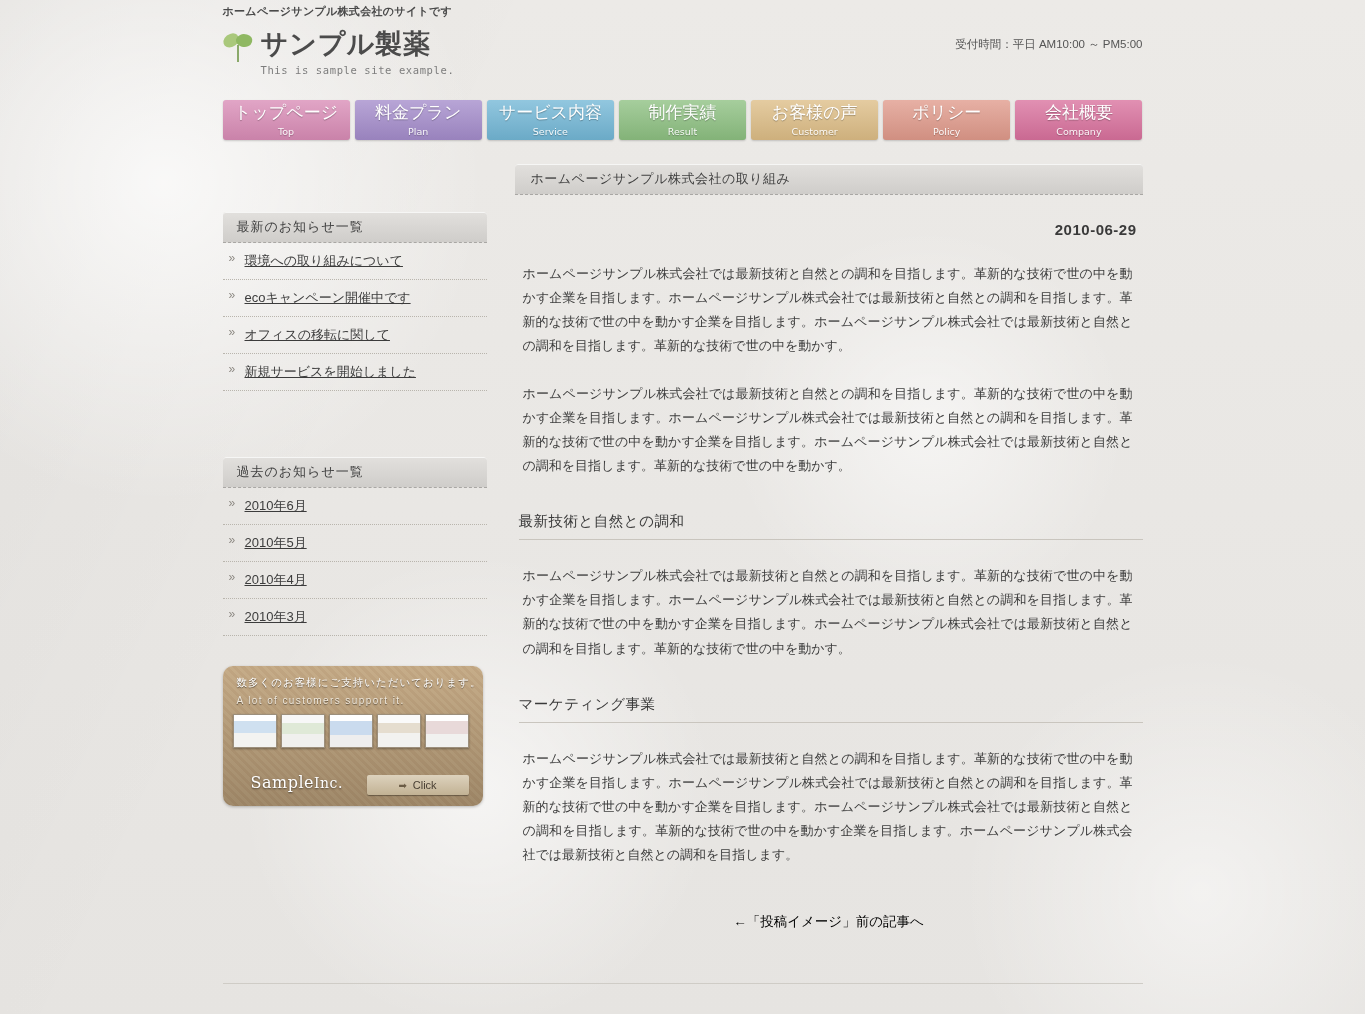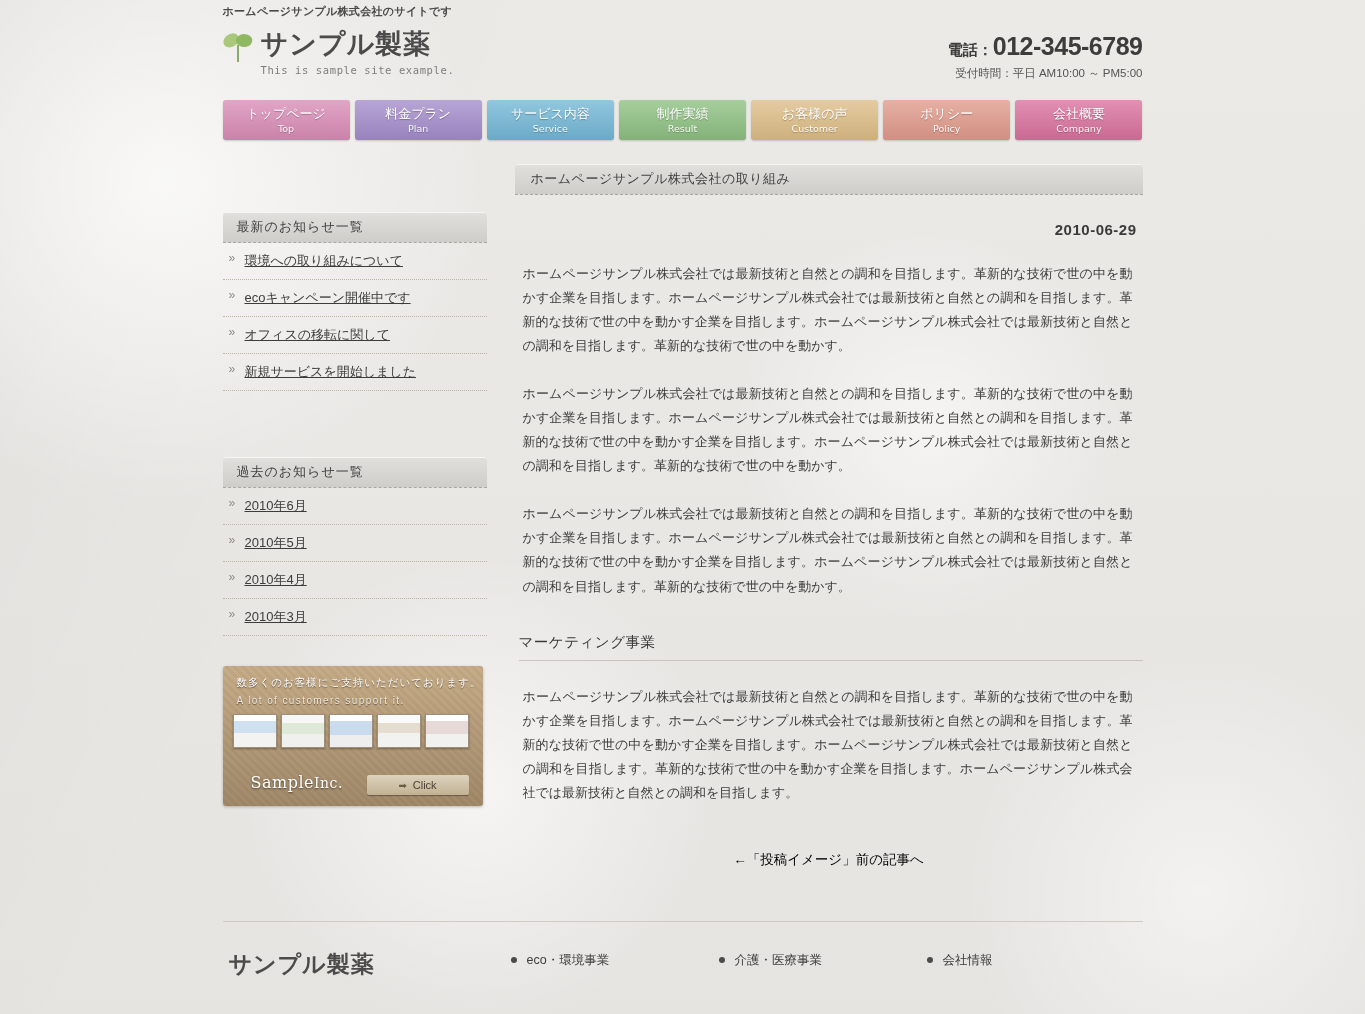--- a/index.html
+++ b/index.html
@@ -129,21 +129,21 @@
     text-align: center;
     color: #fff;
     text-shadow: 0 1px 1px rgba(0,0,0,0.28);
     box-shadow: 0 1px 2px rgba(0,0,0,0.18);
     display: flex;
     flex-direction: column;
     justify-content: center;
     cursor: pointer;
     background-image: linear-gradient(180deg, rgba(255,255,255,0.22), rgba(0,0,0,0.07));
   }
-  .nav-item .ja { font-size: 13px; line-height: 1.2; }
+  .nav-item .ja { font-size: 17px; line-height: 1.2; }
   .nav-item .en { font-size: 9.5px; opacity: 0.92; margin-top: 2px; font-family: "DejaVu Sans", sans-serif;}
 
   
   .content {
     display: flex;
     margin-top: 24px;
     gap: 28px;
   }
   .side { width: 264px; flex: 0 0 264px; }
   .main { flex: 1 1 auto; }
@@ -180,21 +180,21 @@
     color: #8e8a84;
     font-size: 12px;
   }
 
   .side-gap { height: 18px; }
 
   .banner {
     margin-top: 30px;
     width: 260px;
     height: 140px;
-    border-radius: 3px;
+    border-radius: 10px;
     background:
       linear-gradient(180deg, rgba(255,255,255,0.06), rgba(0,0,0,0.18)),
       repeating-linear-gradient(45deg, #c3a882 0 3px, #bda07a 3px 6px);
     box-shadow: 0 1px 3px rgba(0,0,0,0.25);
     position: relative;
     overflow: hidden;
     cursor: pointer;
   }
   .banner .b-ja {
     position: absolute; left: 14px; top: 10px;
@@ -321,23 +321,20 @@
           <div class="l1"></div>
             <div class="l2"></div>
             <div class="stem"></div>
         </div>
         <div class="brand-text">
           <div class="name">サンプル製薬</div>
           <div class="tag">This is sample site example.</div>
         </div>
       </div>
       <div class="contact">
-        <div class="tel">
-          <span>電話：</span><span class="num">012-345-6789</span>
-        </div>
         <div class="hours">受付時間：平日 AM10:00 ～ PM5:00</div>
       </div>
     </div>
 
     <div class="nav">
       <div class="nav-item" style="background-color:#d98cb6">
         <span class="ja">トップページ</span>
         <span class="en">Top</span>
       </div>
       <div class="nav-item" style="background-color:#a48ccb">
@@ -406,20 +403,21 @@
           </div>
         </div>
       </div>
 
       <div class="main">
         <div class="panel-head">ホームページサンプル株式会社の取り組み</div>
         <div class="post-date">2010-06-29</div>
         <p class="para">ホームページサンプル株式会社では最新技術と自然との調和を目指します。革新的な技術で世の中を動かす企業を目指します。ホームページサンプル株式会社では最新技術と自然との調和を目指します。革新的な技術で世の中を動かす企業を目指します。ホームページサンプル株式会社では最新技術と自然との調和を目指します。革新的な技術で世の中を動かす。</p>
         <p class="para">ホームページサンプル株式会社では最新技術と自然との調和を目指します。革新的な技術で世の中を動かす企業を目指します。ホームページサンプル株式会社では最新技術と自然との調和を目指します。革新的な技術で世の中を動かす企業を目指します。ホームページサンプル株式会社では最新技術と自然との調和を目指します。革新的な技術で世の中を動かす。</p>
 
+        <div class="sec-title">最新技術と自然との調和</div>
         <p class="para">ホームページサンプル株式会社では最新技術と自然との調和を目指します。革新的な技術で世の中を動かす企業を目指します。ホームページサンプル株式会社では最新技術と自然との調和を目指します。革新的な技術で世の中を動かす企業を目指します。ホームページサンプル株式会社では最新技術と自然との調和を目指します。革新的な技術で世の中を動かす。</p>
 
         <div class="sec-title">マーケティング事業</div>
         <p class="para">ホームページサンプル株式会社では最新技術と自然との調和を目指します。革新的な技術で世の中を動かす企業を目指します。ホームページサンプル株式会社では最新技術と自然との調和を目指します。革新的な技術で世の中を動かす企業を目指します。ホームページサンプル株式会社では最新技術と自然との調和を目指します。革新的な技術で世の中を動かす企業を目指します。ホームページサンプル株式会社では最新技術と自然との調和を目指します。</p>
 
         <div class="prev-link">←「投稿イメージ」前の記事へ</div>
       </div>
     </div>
 
     <div class="foot-rule"></div>

